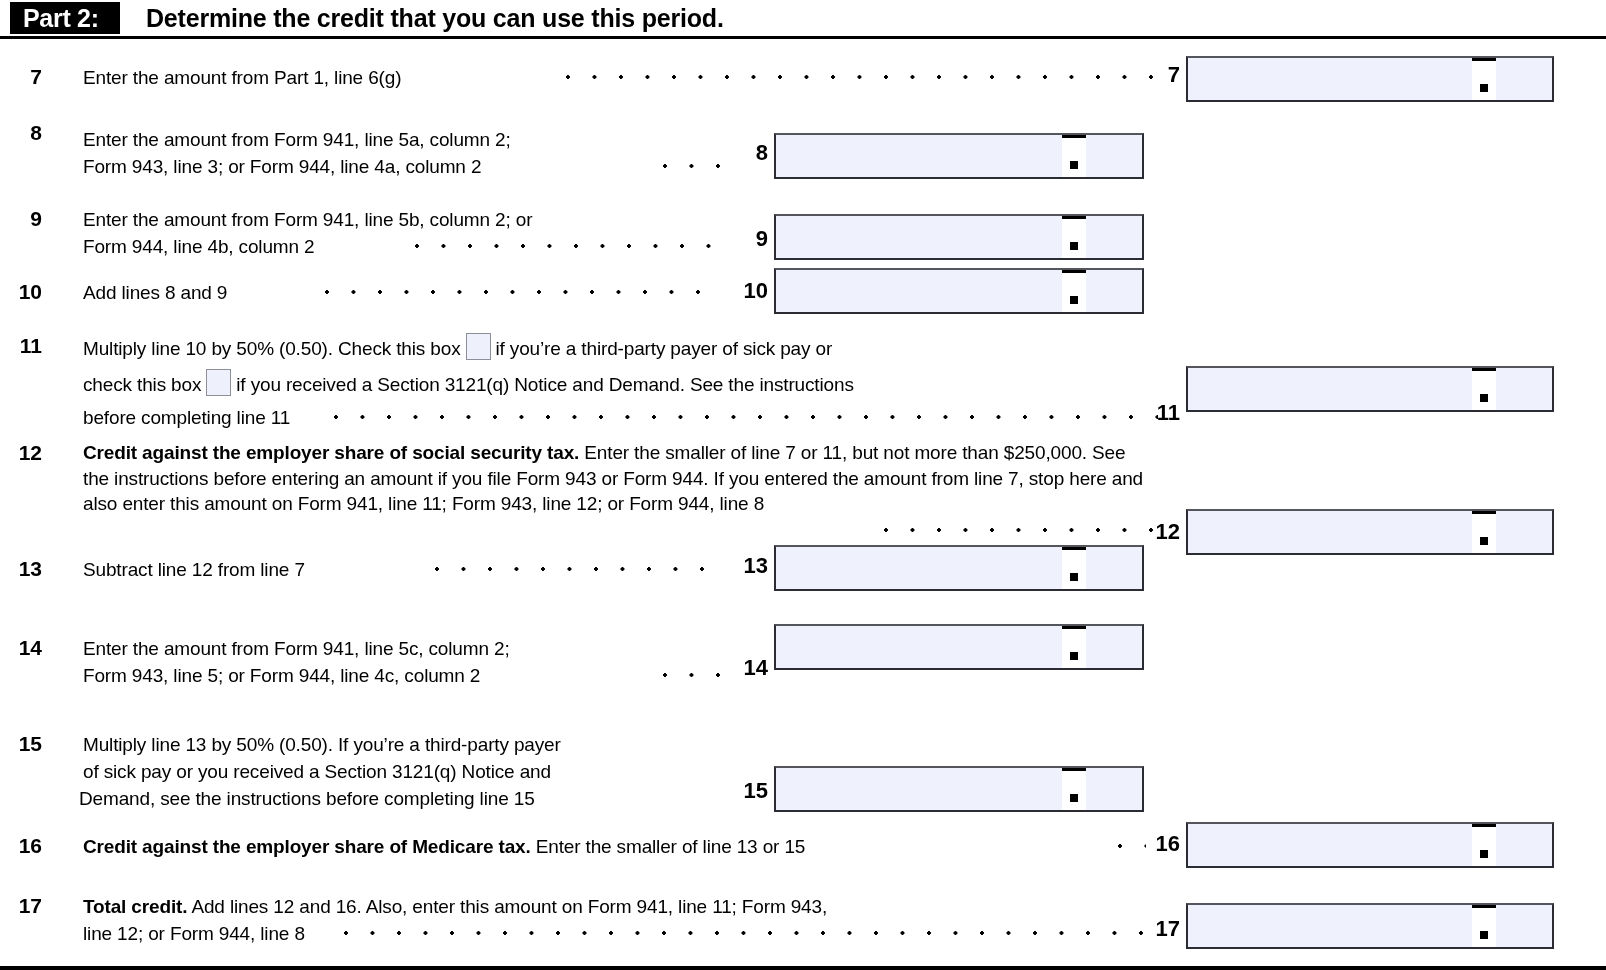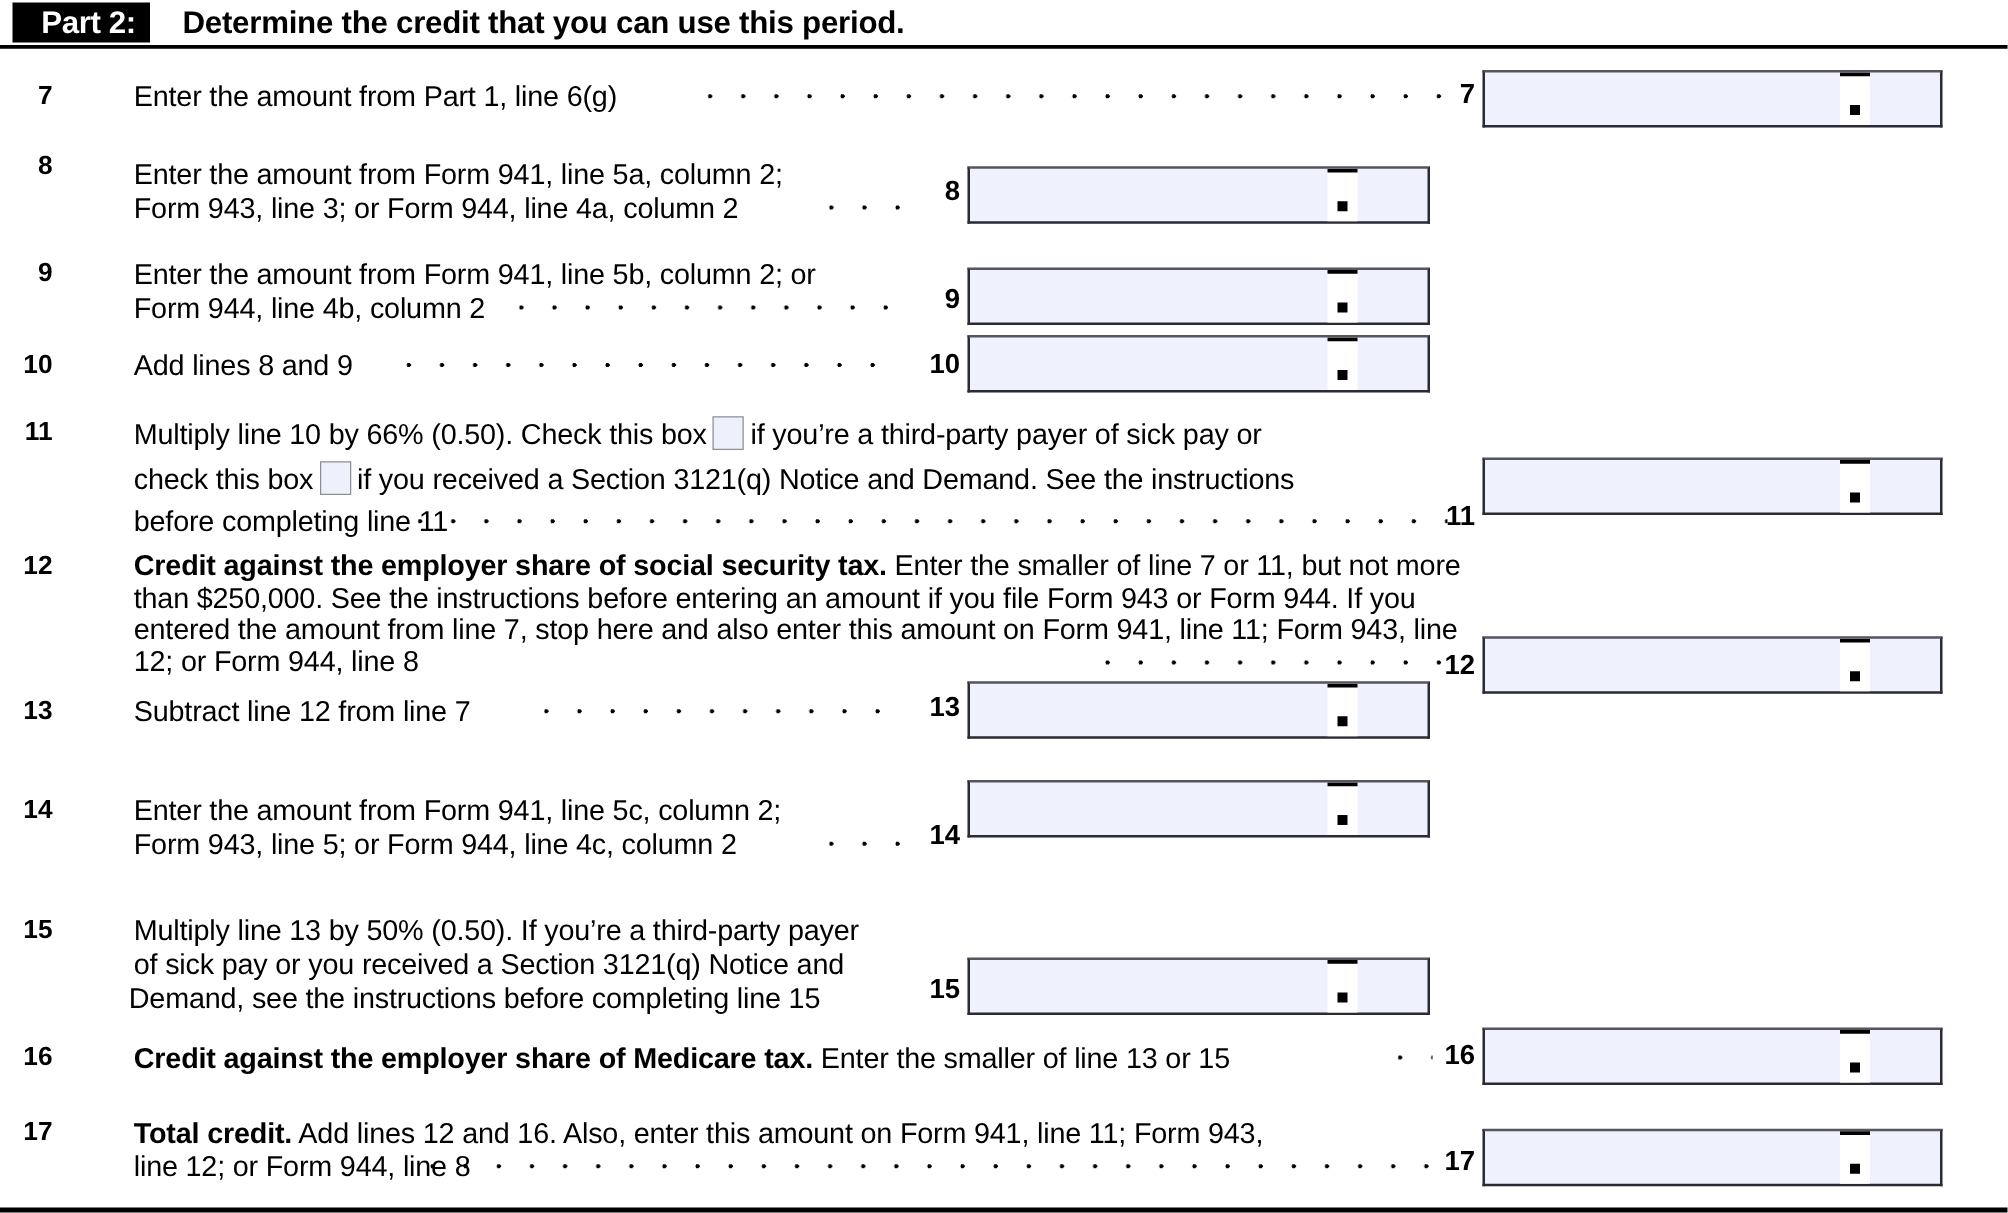--- a/index.html
+++ b/index.html
@@ -25,21 +25,21 @@
     position: absolute;
     left: 10px; top: 2px;
     width: 110px;
     height: 32px;
     background: #000000;
     color: #ffffff;
     font-weight: bold;
     font-size: 25px;
     line-height: 32px;
     text-align: left;
-    padding-left: 23px;
+    padding-left: 13px;
     letter-spacing: -0.3px;
   }
   .part-title {
     position: absolute;
     left: 146px; top: 2px;
     font-weight: bold;
     font-size: 25px;
     line-height: 32px;
     letter-spacing: -0.2px;
     text-align: center;
@@ -56,24 +56,23 @@
   .lineno {
     position: absolute;
     font-weight: bold;
     font-size: 21px;
     line-height: 26px;
     text-align: right;
     width: 42px;
   }
   .linetext {
     position: absolute;
-    font-size: 23px;
+    font-size: 19px;
     line-height: 27px;
     letter-spacing: -0.15px;
-    margin-left: 24px;
   }
   .linetext b { font-weight: bold; }
 
   
   .leader {
     position: absolute;
     height: 22px;
     background-image: radial-gradient(circle at 2px 50%, #000 0 1.6px, transparent 1.7px);
     background-size: 26.5px 22px;
     background-repeat: repeat-x;
@@ -173,21 +172,21 @@
 <div class="lineno" style="left:0px; top:279px;">10</div>
 <div class="linetext" style="left:83px; top:279px;">Add lines 8 and 9</div>
 <div class="leader" style="left:325px; top:281px; width:395px;"></div>
 <div class="fieldno" style="left:728px; top:278px;">10</div>
 <div class="money" style="left:774px; top:268px; width:370px;">
   <div class="sep" style="left:286px;"></div>
 </div>
 
 <div class="lineno" style="left:0px; top:333px;">11</div>
 <div class="linetext" style="left:83px; top:333px; width:1060px;">
-  <span>Multiply line 10 by 66% (0.50). Check this box</span><span class="cbox"></span><span>if you’re a third-party payer of sick pay or</span>
+  <span>Multiply line 10 by 50% (0.50). Check this box</span><span class="cbox"></span><span>if you’re a third-party payer of sick pay or</span>
 </div>
 <div class="linetext" style="left:83px; top:369px; width:1060px;">
   <span>check this box</span><span class="cbox"></span><span>if you received a Section 3121(q) Notice and Demand. See the instructions</span>
 </div>
 <div class="linetext" style="left:83px; top:404px;">before completing line 11</div>
 <div class="leader" style="left:334px; top:406px; width:824px;"></div>
 <div class="fieldno" style="left:1140px; top:400px;">11</div>
 <div class="money" style="left:1186px; top:366px; width:368px;">
   <div class="sep" style="left:284px;"></div>
 </div>

